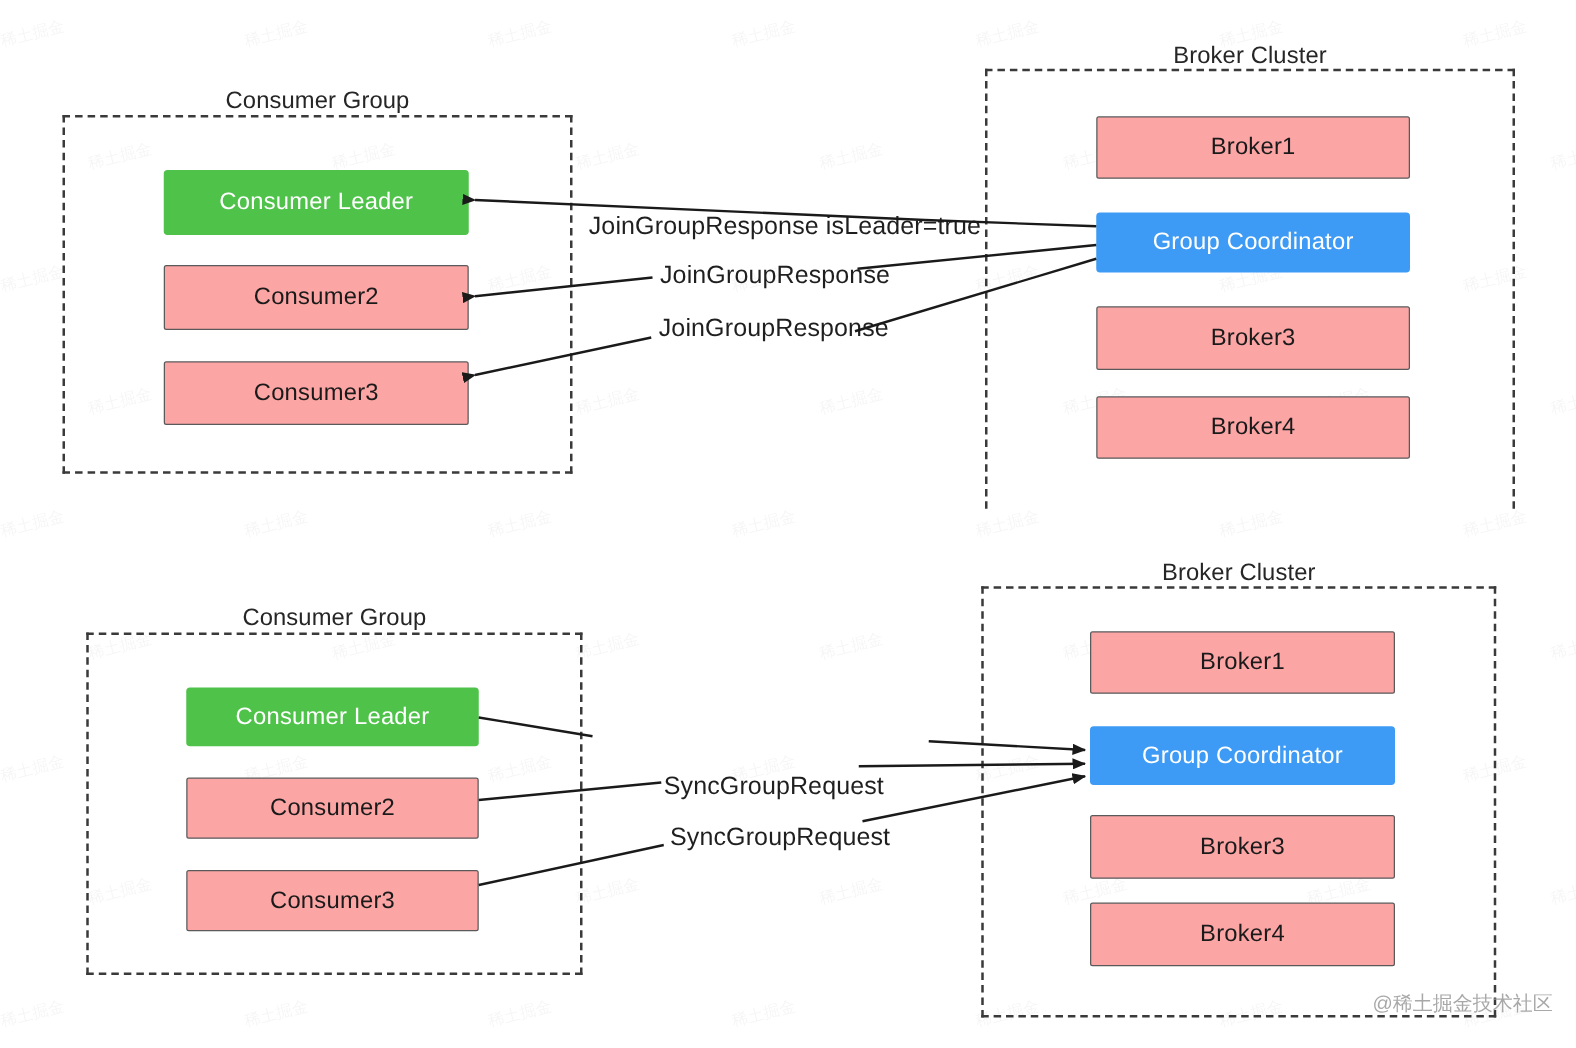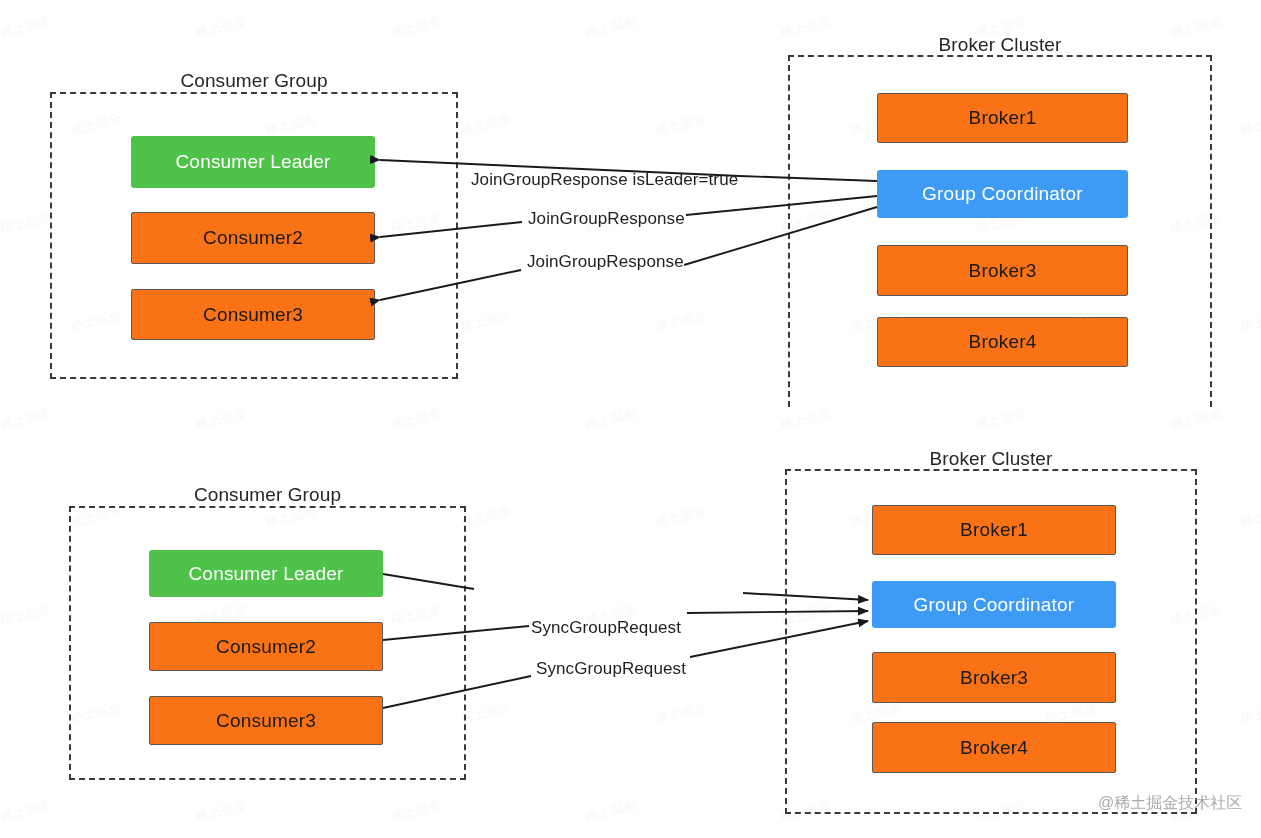--- a/index.html
+++ b/index.html
@@ -46,41 +46,41 @@
     position: absolute;
     box-sizing: border-box;
     display: flex;
     align-items: center;
     justify-content: center;
     font-size: 19px;
     letter-spacing: 0.2px;
   }
   .node.plain {
     border: 1.5px solid #5a5a5a;
-    background: #f97316;
+    background: #fca5a5;
     color: #1a1a1a;
     border-radius: 2px;
   }
   .node.leader {
     background: #4fc24a;
     color: #ffffff;
     border: none;
     border-radius: 3px;
   }
   .node.coordinator {
     background: #3d9bf5;
     color: #ffffff;
     border: none;
     border-radius: 3px;
   }
 
   
   .edge-label {
     position: absolute;
-    font-size: 17px;
+    font-size: 20px;
     color: #1f1f1f;
     white-space: nowrap;
     letter-spacing: 0.1px;
   }
 
   
   .wires {
     position: absolute;
     left: 0;
     top: 0;

